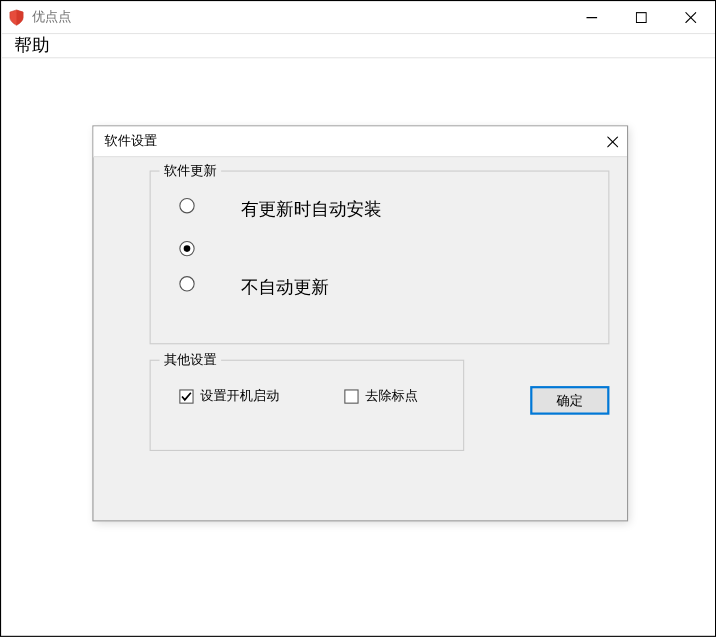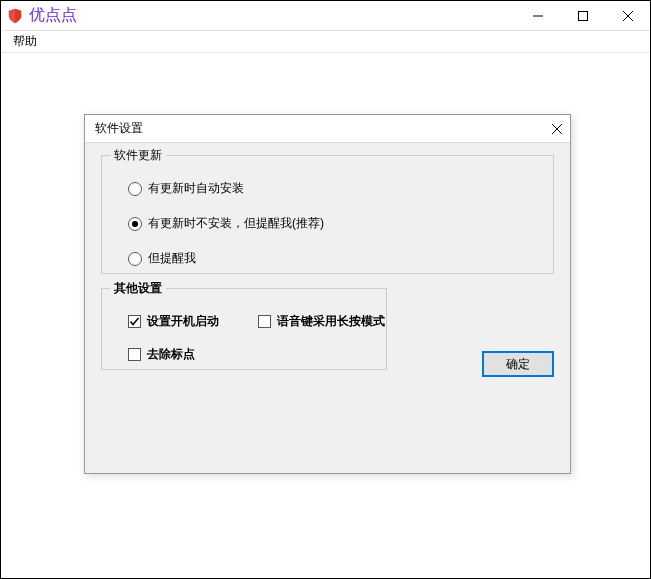--- a/index.html
+++ b/index.html
@@ -1,56 +1,56 @@
 <!DOCTYPE html>
 <html><head>
   <meta charset="utf-8">
   <style>
     * { box-sizing: border-box; margin: 0; padding: 0; font-family: "Microsoft YaHei", "SimSun", sans-serif; }
     body { width: 651px; height: 579px; background: #fff; border: 1px solid #000; position: relative; overflow: hidden; }
     
     .titlebar { height: 30px; display: flex; align-items: center; padding-left: 6px; border-bottom: 1px solid #e5e5e5; }
     .titlebar-icon { width: 16px; height: 16px; margin-right: 6px; display: flex; align-items: center; justify-content: center; }
     .titlebar-icon svg { width: 16px; height: 16px; }
-    .titlebar-title { font-size: 16px; color: #6d28d9; }
+    .titlebar-title { font-size: 12px; color: #737373; }
     .titlebar-controls { margin-left: auto; display: flex; height: 100%; }
     .titlebar-btn { width: 45px; height: 100%; display: flex; align-items: center; justify-content: center; color: #000; }
     .titlebar-btn svg { width: 10px; height: 10px; }
     
     .menubar { height: 22px; display: flex; align-items: center; padding-left: 6px; border-bottom: 1px solid #e5e5e5; }
-    .menubar-item { font-size: 12px; padding: 2px 6px; }
+    .menubar-item { font-size: 16px; padding: 2px 6px; }
     
     .client-area { position: absolute; top: 53px; left: 1px; right: 1px; bottom: 1px; background: #fff; }
     
     .dialog { position: absolute; left: 82px; top: 60px; width: 487px; height: 360px; background: #f0f0f0; border: 1px solid #999; box-shadow: 2px 2px 8px rgba(0,0,0,0.15); }
     .dialog-titlebar { height: 28px; background: #fff; display: flex; align-items: center; padding: 0 0 0 10px; border-bottom: 1px solid #ddd; }
     .dialog-title { font-size: 12px; color: #000; }
     .dialog-close { margin-left: auto; width: 26px; height: 100%; display: flex; align-items: center; justify-content: center; }
     .dialog-close svg { width: 10px; height: 10px; }
     
     .dialog-body { padding: 12px 16px; position: relative; height: calc(100% - 28px); }
     
-    .fieldset { border: 1px solid #ccc; padding: 14px 18px 2px 18px; margin-bottom: 14px; position: relative; }
+    .fieldset { border: 1px solid #ccc; padding: 14px 18px 36px 18px; margin-bottom: 14px; position: relative; margin-left: 35px; }
     .fieldset-legend { position: absolute; top: -9px; left: 8px; background: #f0f0f0; padding: 0 4px; font-size: 12px; color: #000; }
     
-    .radio-row { display: flex; align-items: center; margin: 10px 0 18px 8px; font-size: 12px; color: #000; }
+    .radio-row { display: flex; margin: 10px 0 18px 8px; font-size: 16px; color: #000; gap: 36px; }
     .radio-row:last-child { margin-bottom: 4px; }
     .radio-circle { width: 14px; height: 14px; border: 1px solid #555; border-radius: 50%; margin-right: 6px; display: flex; align-items: center; justify-content: center; background: #fff; }
     .radio-dot { width: 6px; height: 6px; background: #000; border-radius: 50%; }
     
-    .checkbox-grid { display: grid; grid-template-columns: 130px 200px; gap: 16px 0; margin: 10px 0 4px 8px; }
+    .checkbox-grid { display: grid; grid-template-columns: 130px 200px; gap: 16px 20px; margin: 10px 0 4px 8px; }
     .checkbox-row { display: flex; align-items: center; font-size: 12px; color: #000; }
     .checkbox-box { width: 13px; height: 13px; border: 1px solid #555; background: #fff; margin-right: 6px; display: flex; align-items: center; justify-content: center; }
     .checkbox-check svg { width: 11px; height: 11px; display: block; }
     
     .dialog-buttons { position: absolute; right: 16px; top: 208px; display: flex; flex-direction: row; gap: 40px; }
     .btn { width: 72px; height: 26px; background: #e1e1e1; border: 1px solid #adadad; font-size: 12px; display: flex; align-items: center; justify-content: center; }
     .btn.primary { border: 2px solid #0078d7; }
     
-    .fieldset.other { width: 286px; font-weight: bold; }
+    .fieldset.other { width: 286px; }
   </style>
 </head>
 <body>
 
 <div class="titlebar">
   <span class="titlebar-icon">
     <svg viewBox="0 0 16 16">
         <path d="M8 1 L14 3 L14 8 C14 12 8 15 8 15 C8 15 2 12 2 8 L2 3 Z" fill="#e74c3c" stroke="#c0392b" stroke-width="0.5"></path>
         <path d="M8 1 L8 15 C8 15 14 12 14 8 L14 3 Z" fill="#d63a2b"></path>
       </svg>
@@ -97,47 +97,42 @@
         <div class="fieldset-legend">软件更新</div>
 
         <div class="radio-row">
           <span class="radio-circle"></span>
           <span>有更新时自动安装</span>
         </div>
         <div class="radio-row">
           <span class="radio-circle">
               <span class="radio-dot"></span>
             </span>
-          <span>有更新时不安装，但提醒我(推荐)</span>
         </div>
         <div class="radio-row">
           <span class="radio-circle"></span>
-          <span>但提醒我</span>
+          <span>不自动更新</span>
         </div>
       </div>
 
       <div class="fieldset other">
         <div class="fieldset-legend">其他设置</div>
         <div class="checkbox-grid">
           <div class="checkbox-row">
             <span class="checkbox-box">
                 <span class="checkbox-check">
                   <svg viewBox="0 0 11 11">
                     <polyline points="1.5,5.5 4,8.5 9.5,2" fill="none" stroke="#000" stroke-width="1.5"></polyline>
                   </svg>
                 </span>
               </span>
             <span>设置开机启动</span>
           </div>
           <div class="checkbox-row">
             <span class="checkbox-box"></span>
-            <span>语音键采用长按模式</span>
-          </div>
-          <div class="checkbox-row">
-            <span class="checkbox-box"></span>
             <span>去除标点</span>
           </div>
         </div>
       </div>
 
       <div class="dialog-buttons">
         <div class="btn primary">确定</div>
       </div>
 
     </div>

